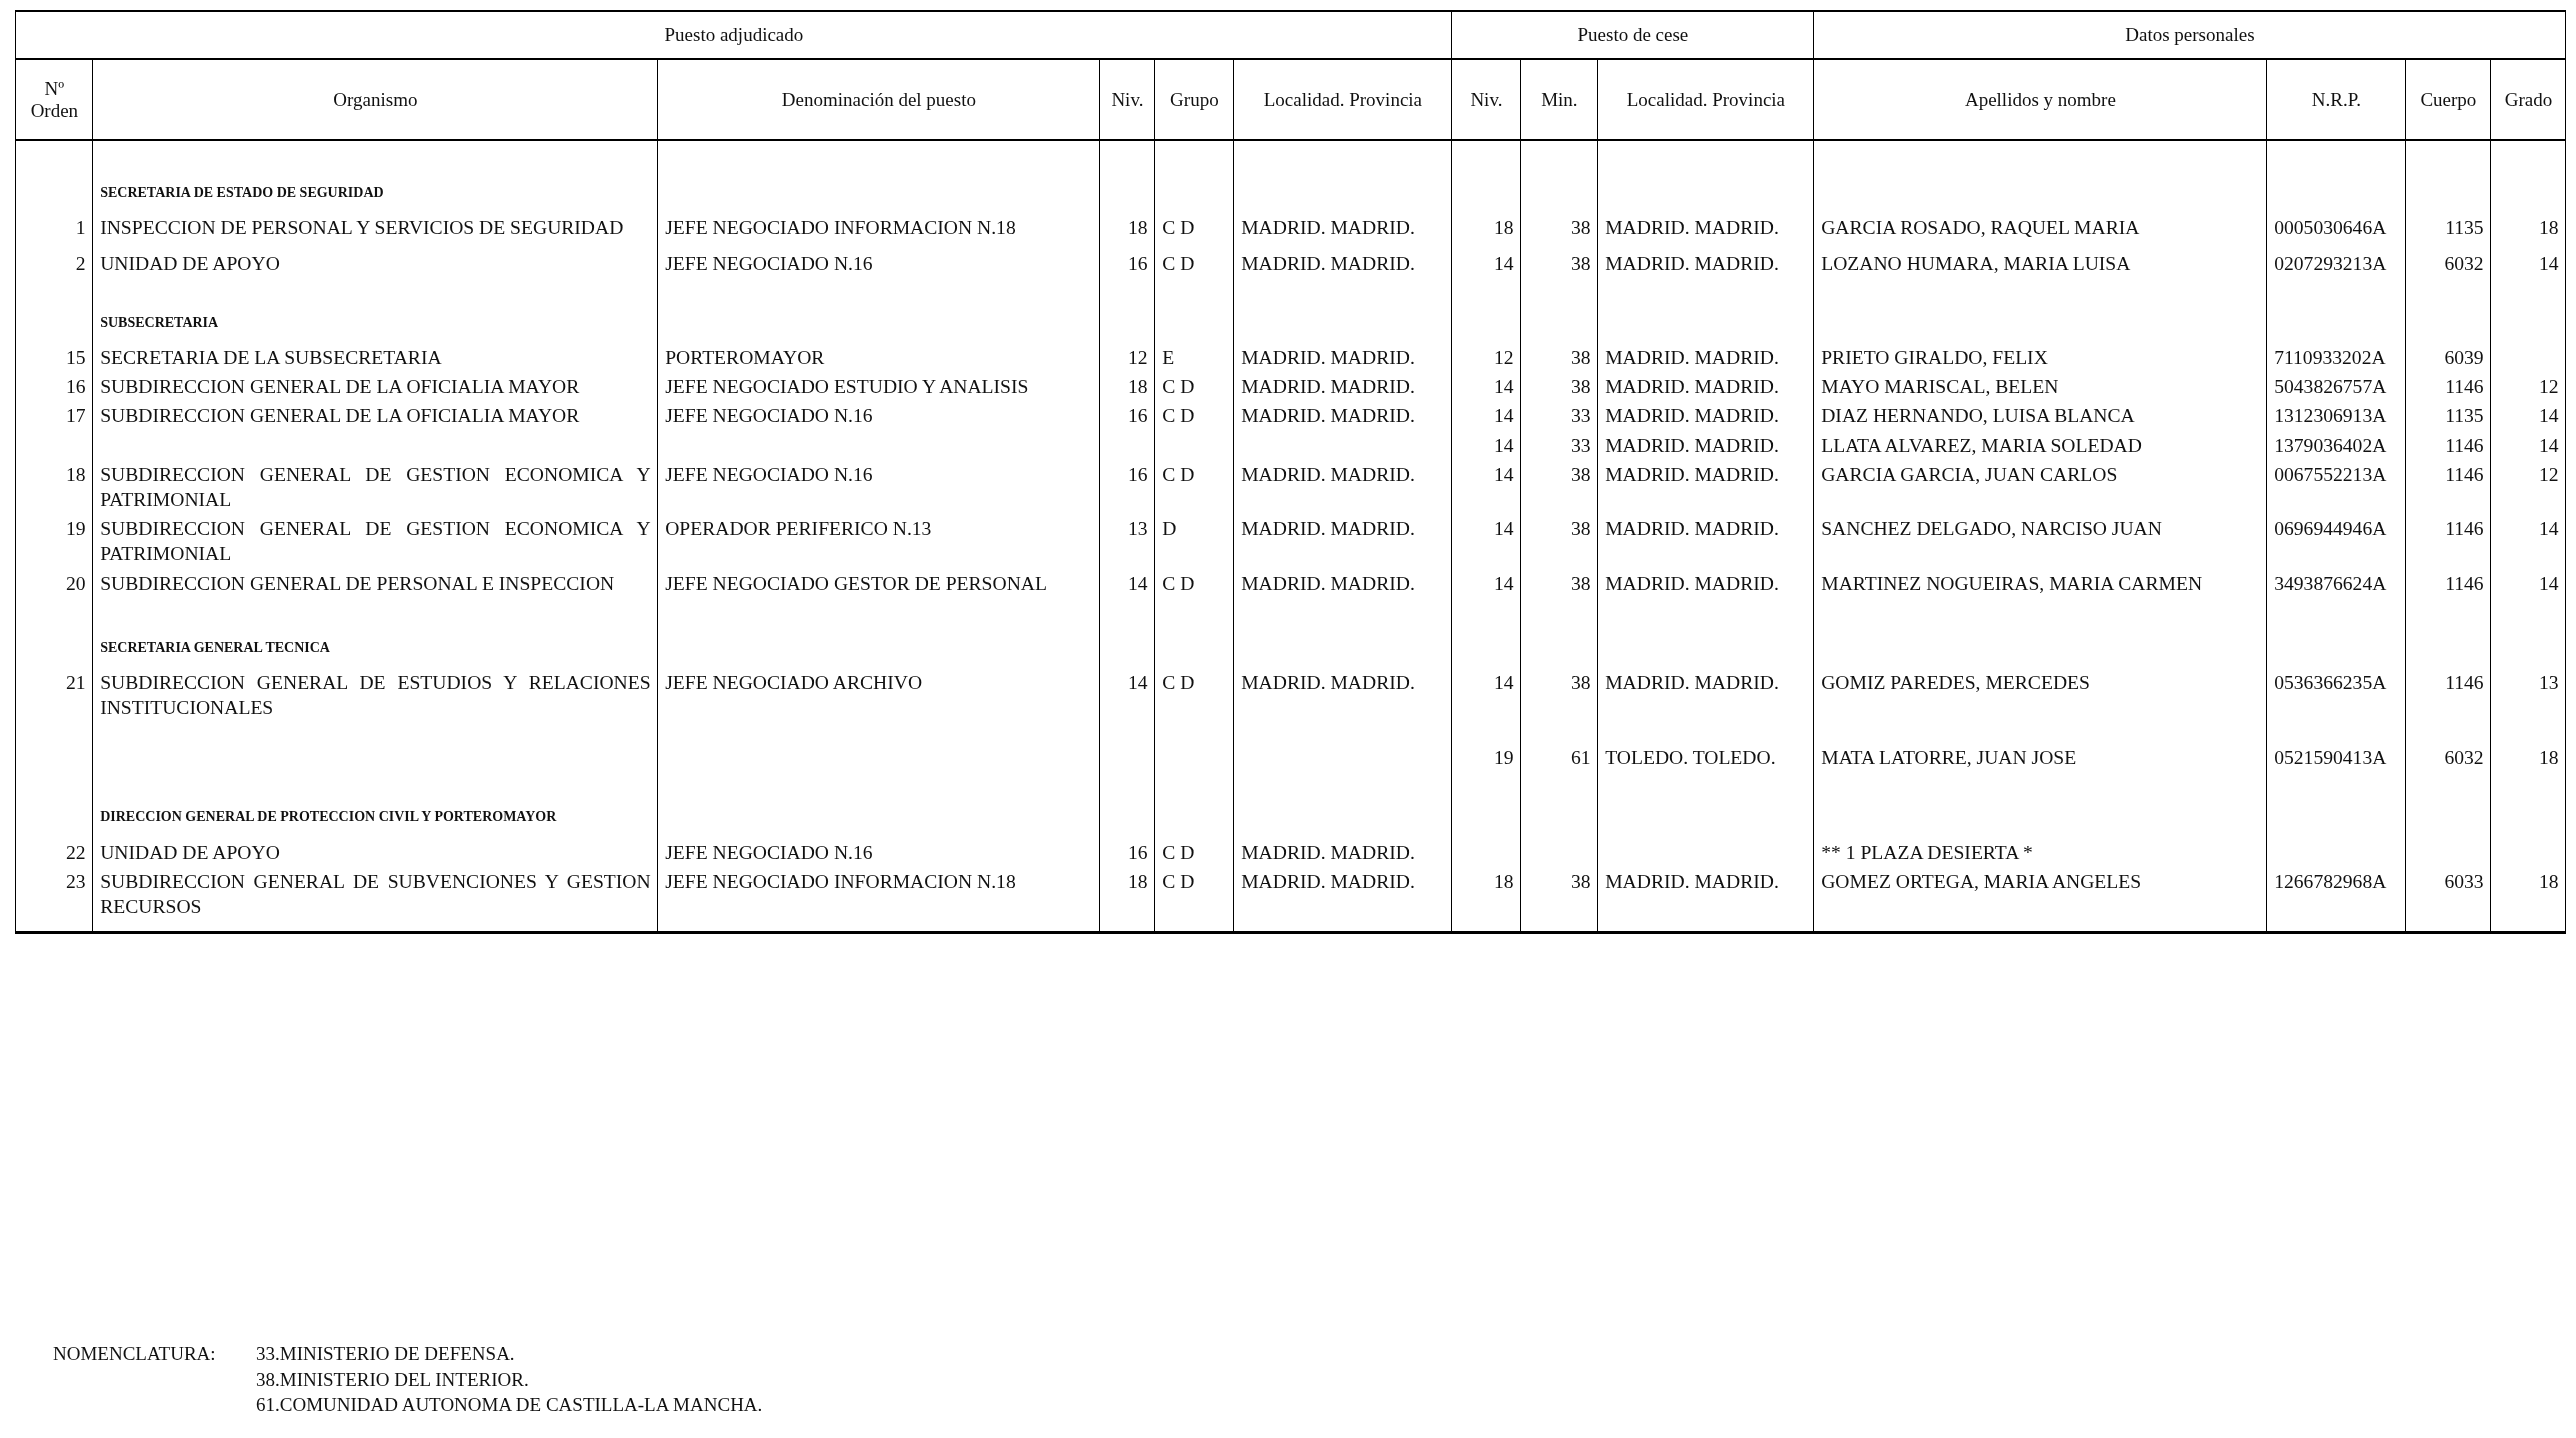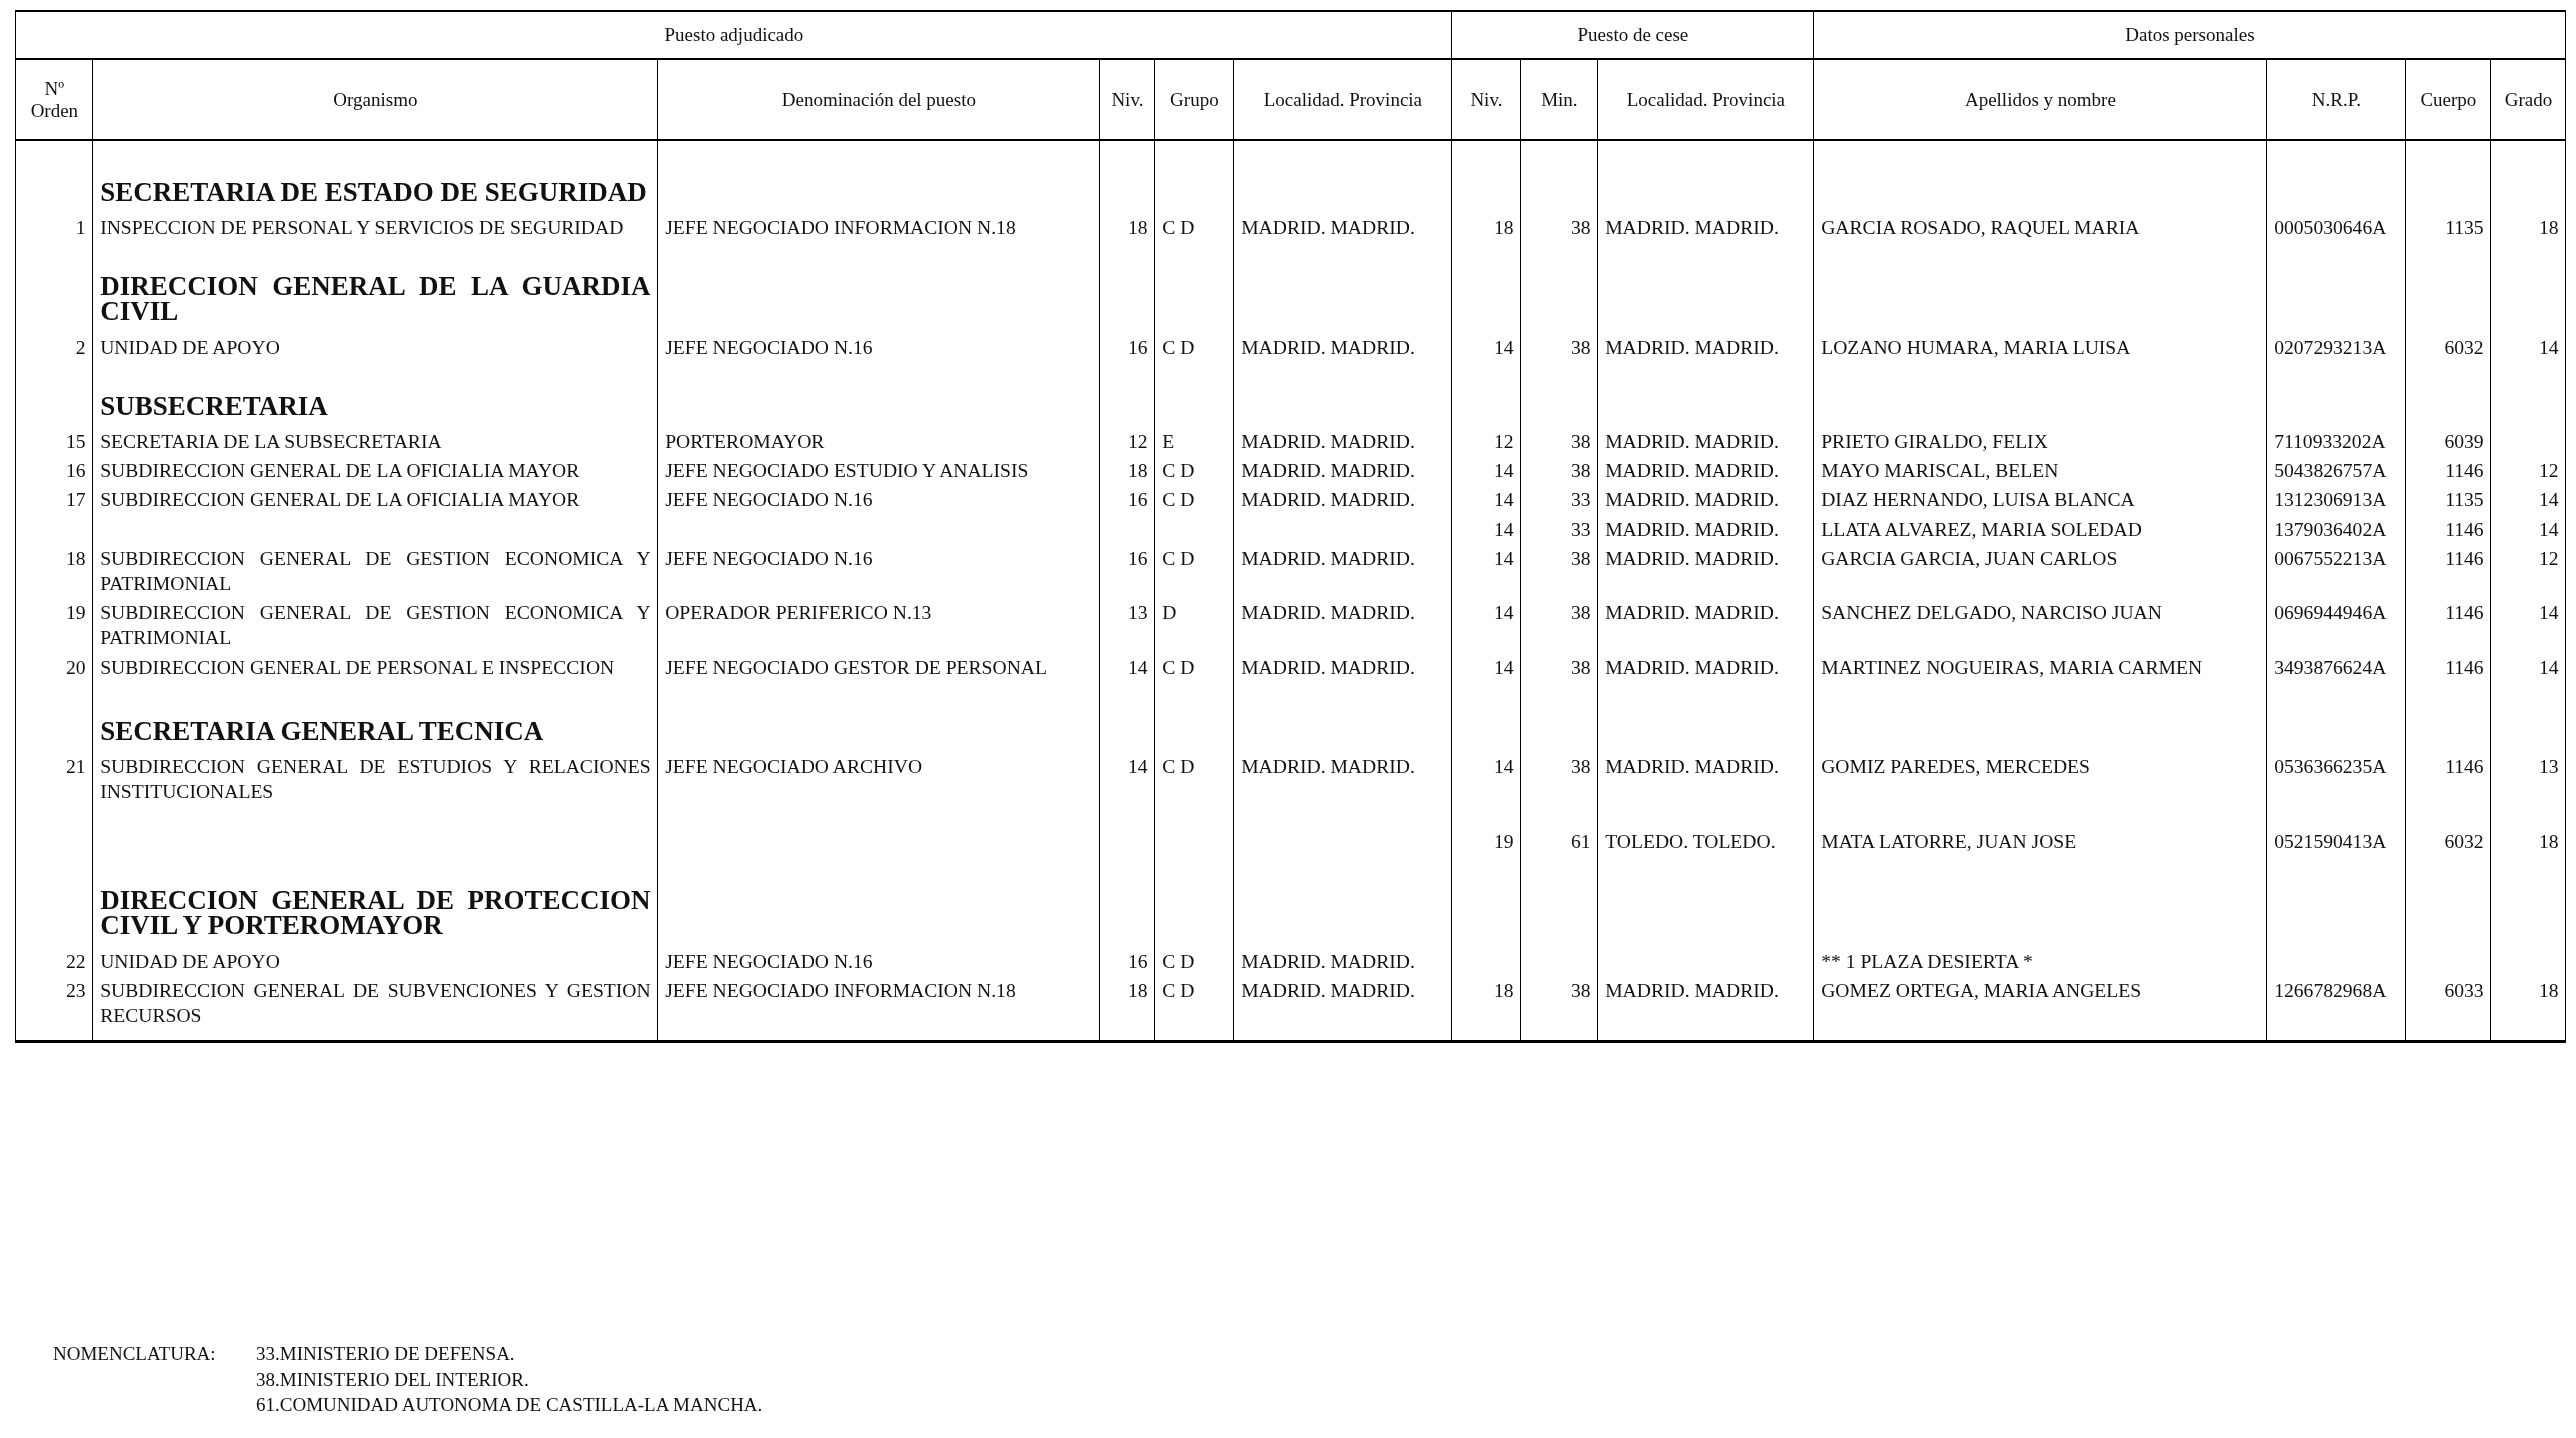--- a/index.html
+++ b/index.html
@@ -22,21 +22,21 @@
     vertical-align: top;
   }
   .doc-table thead th { border-top: 2.6px solid #000; border-bottom: 2.6px solid #000; text-align: center; vertical-align: middle; }
   .doc-table thead tr.group th { height: 46px; font-size: 19px; }
   .doc-table thead tr.cols th { height: 79px; font-size: 19px; line-height: 22px; }
   .doc-table tbody tr:last-child td { border-bottom: 3.4px solid #000; }
   .doc-table tbody td { line-height: 25px; }
   td.num { text-align: right; }
   td.center { text-align: left; }
   td.org { text-align: justify; text-align-last: left; }
-  td.section { font-weight: bold; font-size: 27px; margin-top: 44px; }
+  td.section { font-weight: bold; font-size: 14px; margin-top: 44px; }
   .justify-block { text-align: justify; text-align-last: left; }
   .nomenclature {
     position: absolute; left: 53px; top: 1341px;
     font-size: 19px; line-height: 25.6px;
     display: flex;
   }
   .nomenclature .label { width: 203px; }
   .nomenclature .items div { white-space: nowrap; }
 </style>
 </head>
@@ -105,35 +105,20 @@
         <td style="padding-top: 10.2px; padding-bottom: 0px;">MADRID. MADRID.</td>
         <td class="num" style="padding-top: 10.2px; padding-bottom: 0px;">18</td>
         <td class="num" style="padding-top: 10.2px; padding-bottom: 0px;">38</td>
         <td style="padding-top: 10.2px; padding-bottom: 0px;">MADRID. MADRID.</td>
         <td style="padding-top: 10.2px; padding-bottom: 0px;">GARCIA ROSADO, RAQUEL MARIA</td>
         <td style="padding-top: 10.2px; padding-bottom: 0px;">0005030646A</td>
         <td class="num" style="padding-top: 10.2px; padding-bottom: 0px;">1135</td>
         <td class="num" style="padding-top: 10.2px; padding-bottom: 0px;">18</td>
       </tr>
       <tr>
-        <td style="padding-top: 34px; padding-bottom: 0px;"></td>
-        <td class="section justify-block" style="padding-top: 34px; padding-bottom: 0px;">DIRECCION GENERAL DE LA GUARDIA CIVIL</td>
-        <td style="padding-top: 34px; padding-bottom: 0px;"></td>
-        <td style="padding-top: 34px; padding-bottom: 0px;"></td>
-        <td style="padding-top: 34px; padding-bottom: 0px;"></td>
-        <td style="padding-top: 34px; padding-bottom: 0px;"></td>
-        <td style="padding-top: 34px; padding-bottom: 0px;"></td>
-        <td style="padding-top: 34px; padding-bottom: 0px;"></td>
-        <td style="padding-top: 34px; padding-bottom: 0px;"></td>
-        <td style="padding-top: 34px; padding-bottom: 0px;"></td>
-        <td style="padding-top: 34px; padding-bottom: 0px;"></td>
-        <td style="padding-top: 34px; padding-bottom: 0px;"></td>
-        <td style="padding-top: 34px; padding-bottom: 0px;"></td>
-      </tr>
-      <tr>
         <td class="num" style="padding-top: 10.2px; padding-bottom: 0px;">2</td>
         <td class="org" style="padding-top: 10.2px; padding-bottom: 0px;">UNIDAD DE APOYO</td>
         <td style="padding-top: 10.2px; padding-bottom: 0px;">JEFE NEGOCIADO N.16</td>
         <td class="num" style="padding-top: 10.2px; padding-bottom: 0px;">16</td>
         <td class="center" style="padding-top: 10.2px; padding-bottom: 0px;">C D</td>
         <td style="padding-top: 10.2px; padding-bottom: 0px;">MADRID. MADRID.</td>
         <td class="num" style="padding-top: 10.2px; padding-bottom: 0px;">14</td>
         <td class="num" style="padding-top: 10.2px; padding-bottom: 0px;">38</td>
         <td style="padding-top: 10.2px; padding-bottom: 0px;">MADRID. MADRID.</td>
         <td style="padding-top: 10.2px; padding-bottom: 0px;">LOZANO HUMARA, MARIA LUISA</td>

